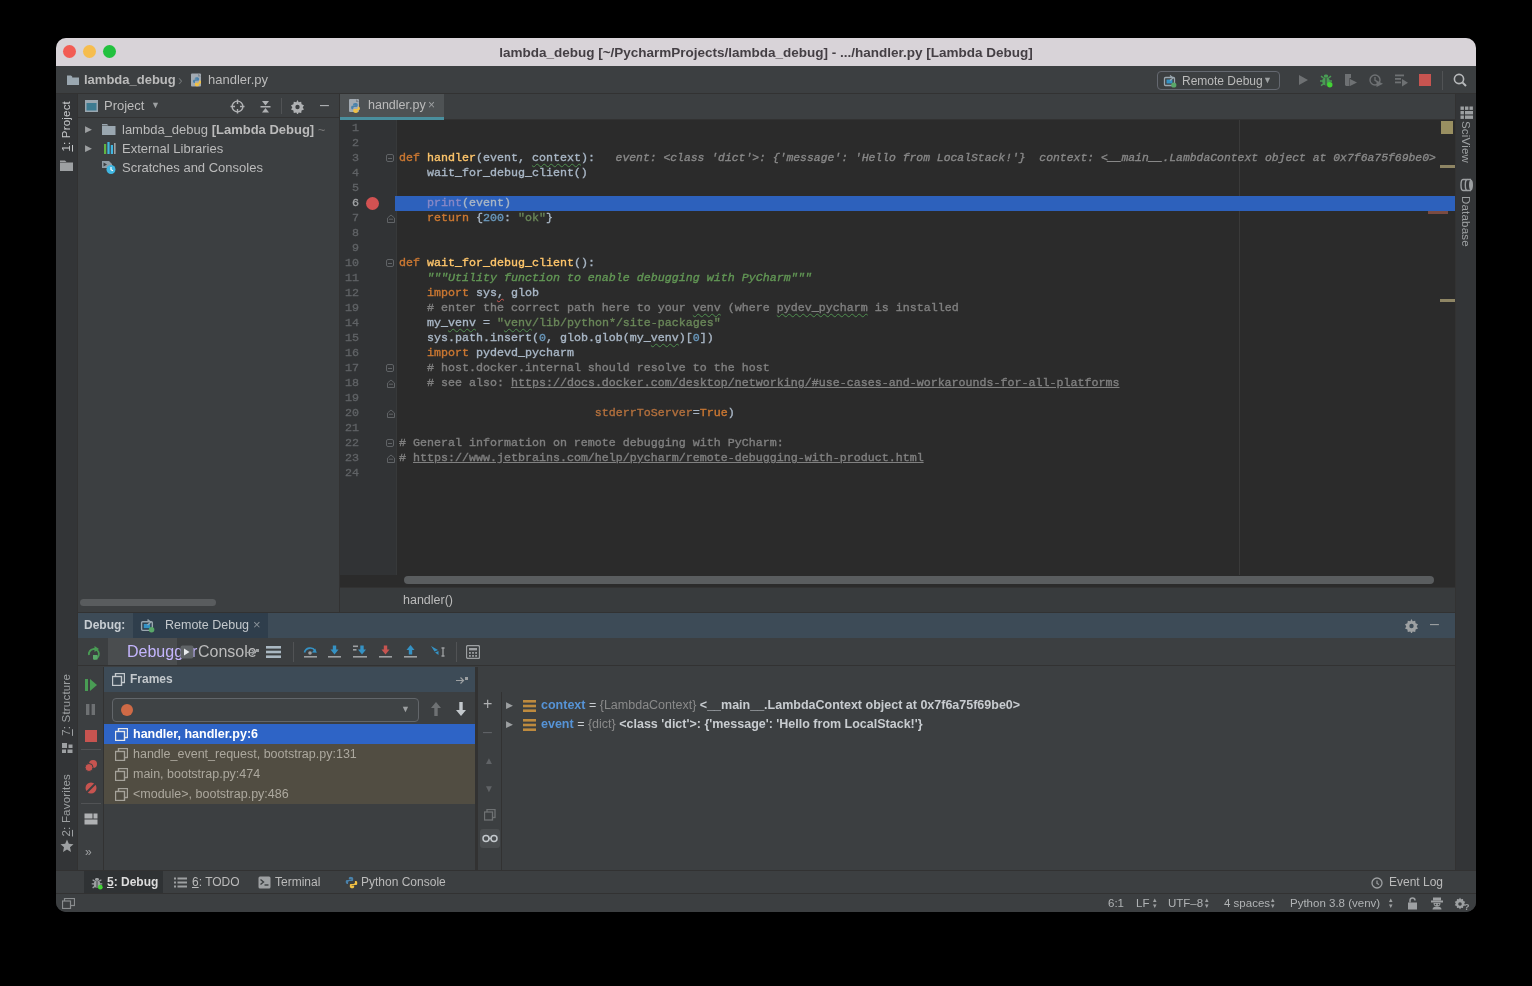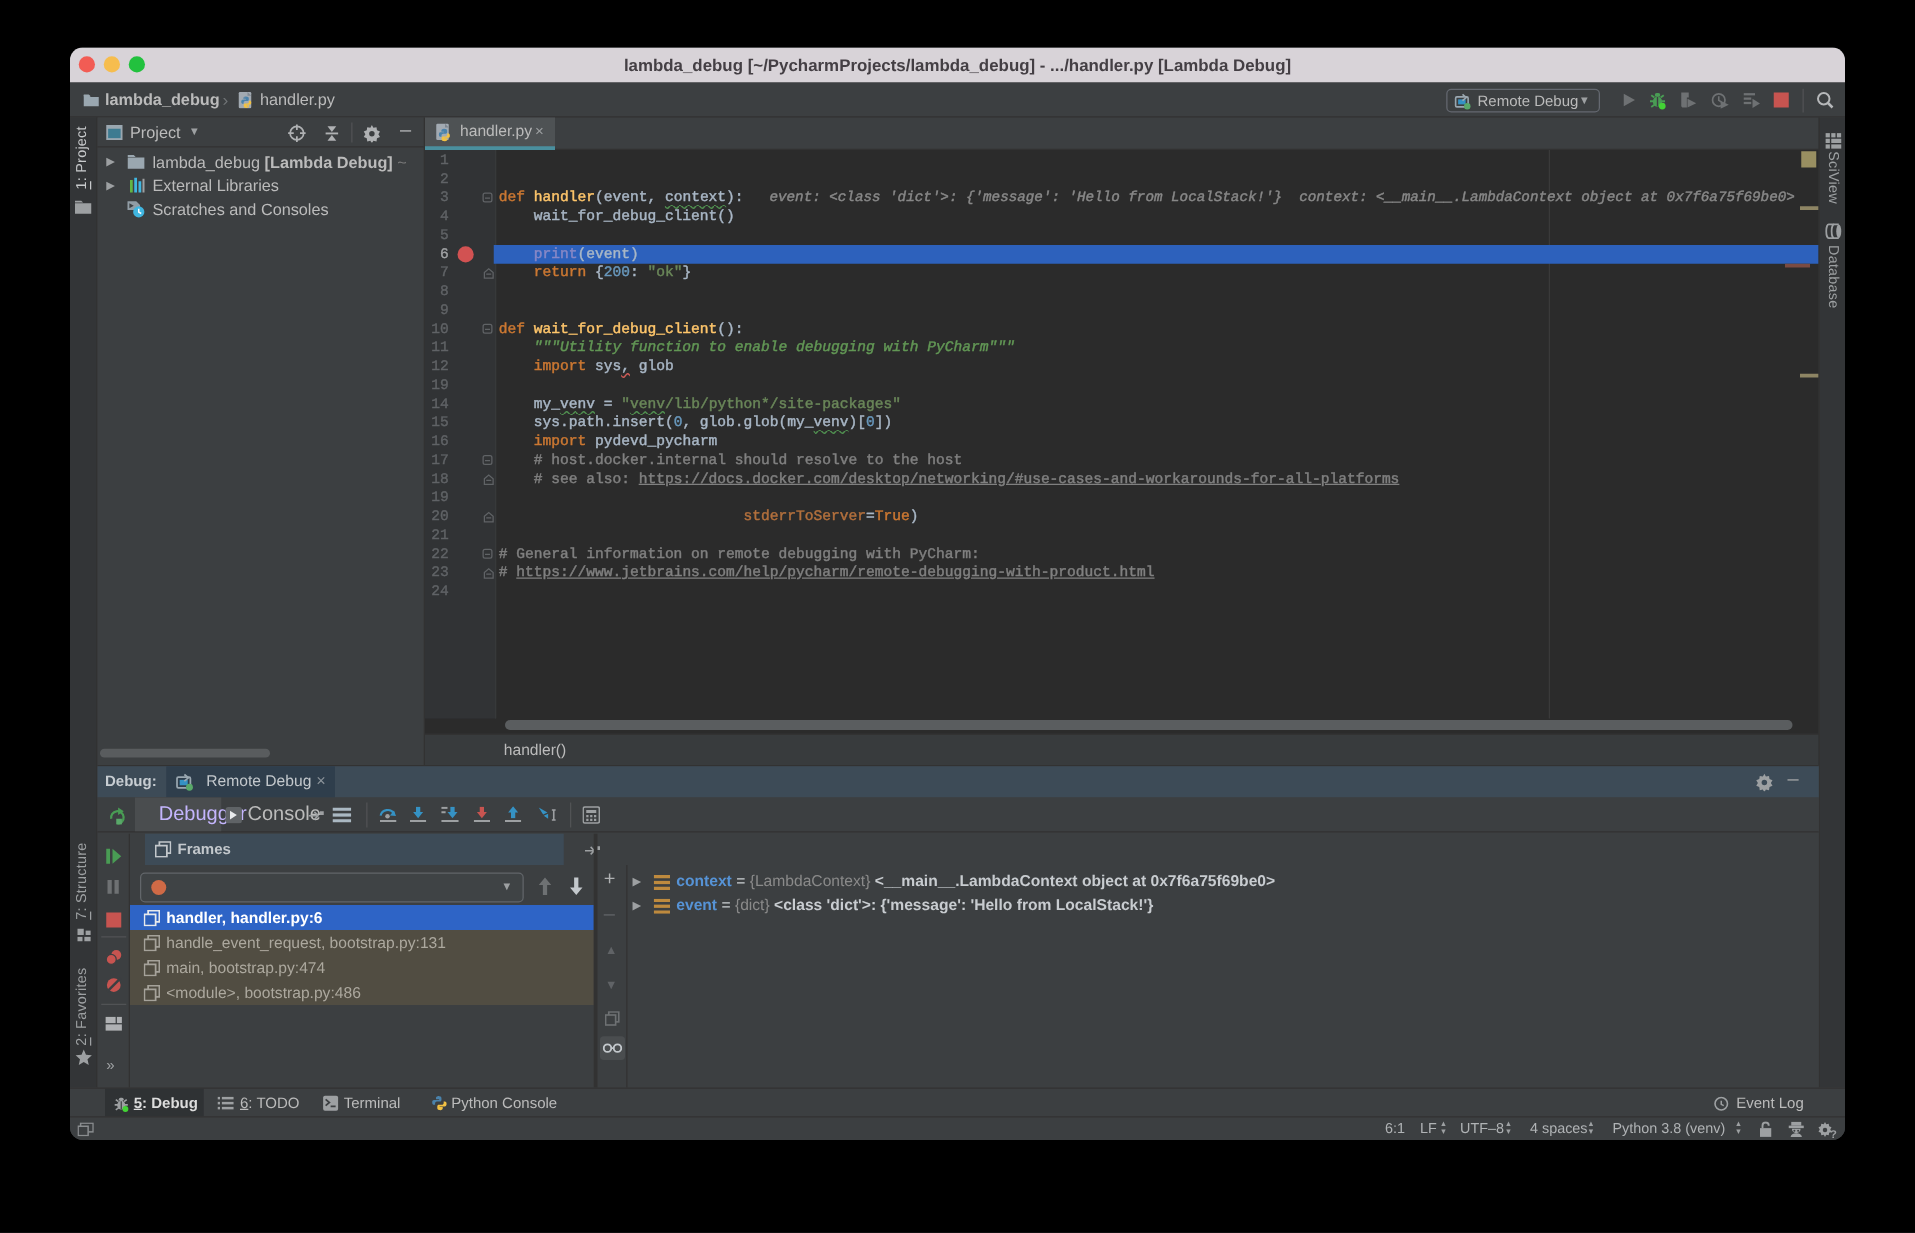--- a/index.html
+++ b/index.html
@@ -282,20 +282,21 @@
           <line x1="3" y1="5.2" x2="7" y2="5.2" stroke="#606366" stroke-width="1"></line>
         </svg>
 
     <pre class="cl" style="top:31px;"><span class="kw">def </span><span class="fn">handler</span>(event, <span class="typo">context</span>):<span class="dbgv">  event: &lt;class 'dict'&gt;: {'message': 'Hello from LocalStack!'}  context: &lt;__main__.LambdaContext object at 0x7f6a75f69be0&gt;</span></pre>
     <pre class="cl" style="top:46px;">    wait_for_debug_client()</pre>
     <pre class="cl" style="top:76px;">    <span class="bi">print</span>(event)</pre>
     <pre class="cl" style="top:91px;">    <span class="kw">return</span> {<span class="nm">200</span>: <span class="st">"ok"</span>}</pre>
     <pre class="cl" style="top:136px;"><span class="kw">def </span><span class="fn">wait_for_debug_client</span>():</pre>
     <pre class="cl" style="top:151px;">    <span class="doc">"""Utility function to enable debugging with PyCharm"""</span></pre>
     <pre class="cl" style="top:166px;">    <span class="kw">import</span> sys<span style="text-decoration:underline wavy #cf5b56 1px; text-underline-offset:2px;">,</span> glob</pre>
+    <pre class="cl" style="top:181px;">    <span class="cm"># enter the correct path here to your <span class="typo">venv</span> (where <span class="typo">pydev_pycharm</span> is installed</span></pre>
     <pre class="cl" style="top:196px;">    my_<span class="typo">venv</span> = <span class="st">"<span class="typo">venv</span>/lib/python*/site-packages"</span></pre>
     <pre class="cl" style="top:211px;">    sys.path.insert(<span class="nm">0</span>, glob.glob(my_<span class="typo">venv</span>)[<span class="nm">0</span>])</pre>
     <pre class="cl" style="top:226px;">    <span class="kw">import</span> pydevd_pycharm</pre>
     <pre class="cl" style="top:241px;">    <span class="cm"># host.docker.internal should resolve to the host</span></pre>
     <pre class="cl" style="top:256px;">    <span class="cm"># see also: <span class="lnk">https://docs.docker.com/desktop/networking/#use-cases-and-workarounds-for-all-platforms</span></span></pre>
     <pre class="cl" style="top:286px;">                            <span class="kwarg">stderrToServer</span>=<span class="kw">True</span>)</pre>
     <pre class="cl" style="top:316px;"><span class="cm"># General information on remote debugging with PyCharm:</span></pre>
     <pre class="cl" style="top:331px;"><span class="cm"># <span class="lnk">https://www.jetbrains.com/help/pycharm/remote-debugging-with-product.html</span></span></pre>
 
     <div class="abs" style="left:1101px; top:1px; width:12px; height:13px; background:#998f61;"></div>
@@ -448,21 +449,21 @@
           <g fill="#afb1b3">
             <rect x="0.5" y="0.5" width="8" height="5"></rect>
             <rect x="9.5" y="0.5" width="4" height="5"></rect>
             <rect x="0.5" y="6.5" width="13" height="5"></rect>
           </g>
         </svg>
     <div class="abs" style="left:7px; top:178px; font-size:12px; color:#9da0a2;">»</div>
   </div>
 
   <div class="abs" style="left:26px; top:54px; width:371px; height:204px;">
-    <div class="abs" style="left:0; top:0; width:335px; height:25px; background:#3d4b57;margin-left:12px;">
+    <div class="abs" style="left:0; top:0; width:371px; height:25px; background:#3d4b57;">
       <svg class="abs" style="left:8px;top:6px;" width="13" height="13" viewBox="0 0 13 13">
             <rect x="3.5" y="0.5" width="9" height="9" fill="none" stroke="#c3c8cc" stroke-width="1.4"></rect>
             <rect x="0.5" y="3.5" width="9" height="9" fill="#3d4b57" stroke="#c3c8cc" stroke-width="1.4"></rect>
           </svg>
       <div class="abs ptitle" style="left:26px; top:0; height:25px; line-height:25px;">Frames</div>
       <svg class="abs" style="left:351px;top:9px;" width="14" height="9" viewBox="0 0 14 9">
             <path d="M1 4.5 L8 4.5 M5.5 1.5 L8.5 4.5 L5.5 7.5" stroke="#9da0a2" stroke-width="1.2" fill="none"></path>
             <rect x="10" y="1" width="3" height="3" fill="#9da0a2"></rect>
           </svg>
     </div>

